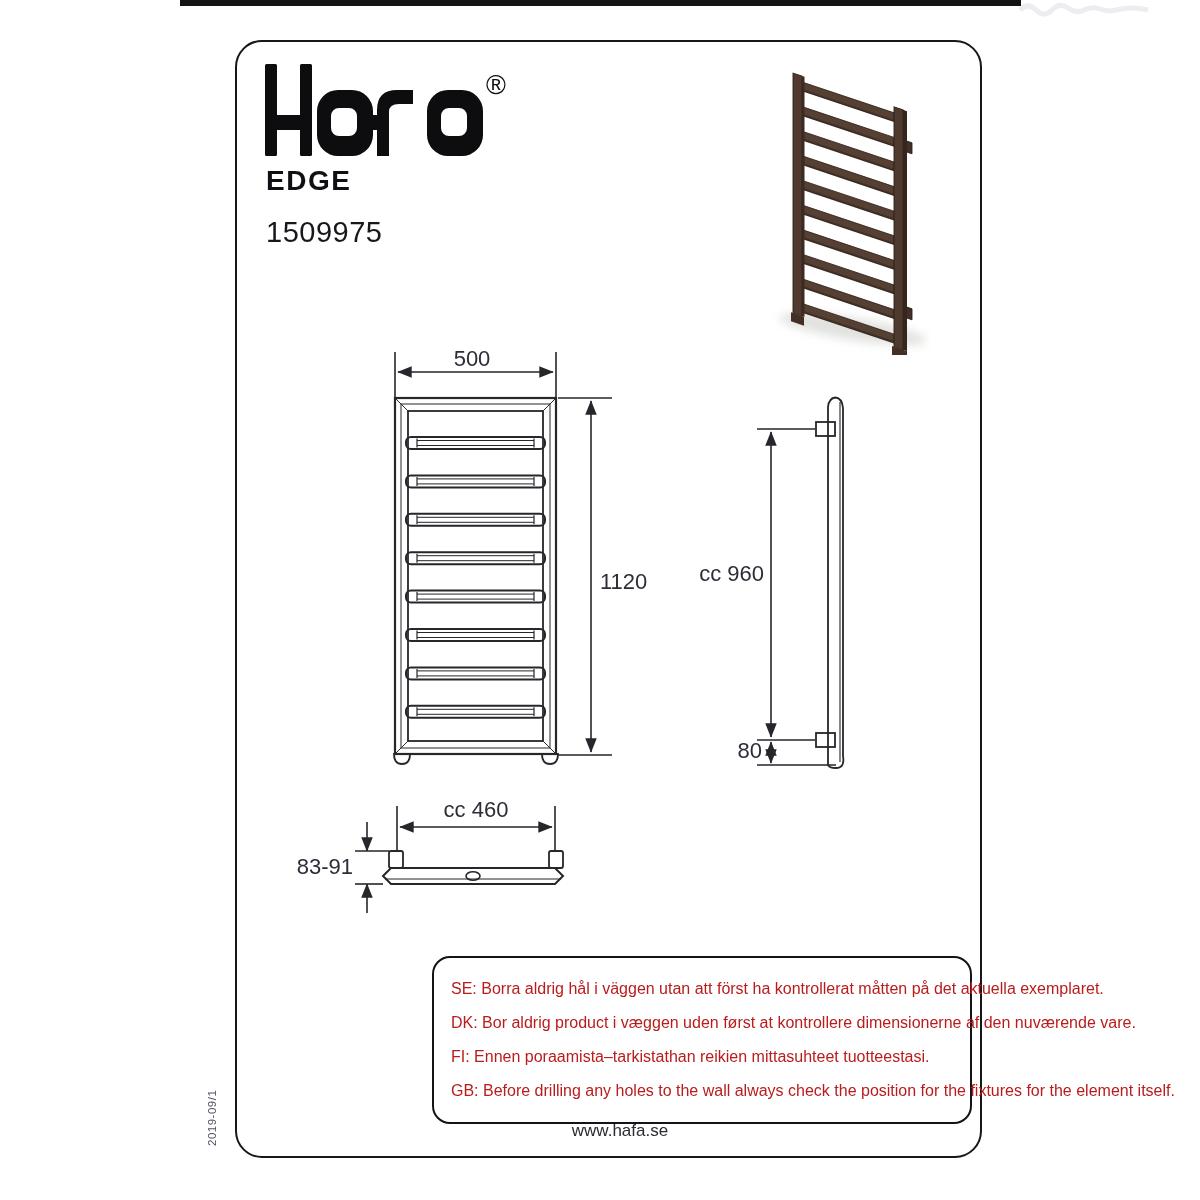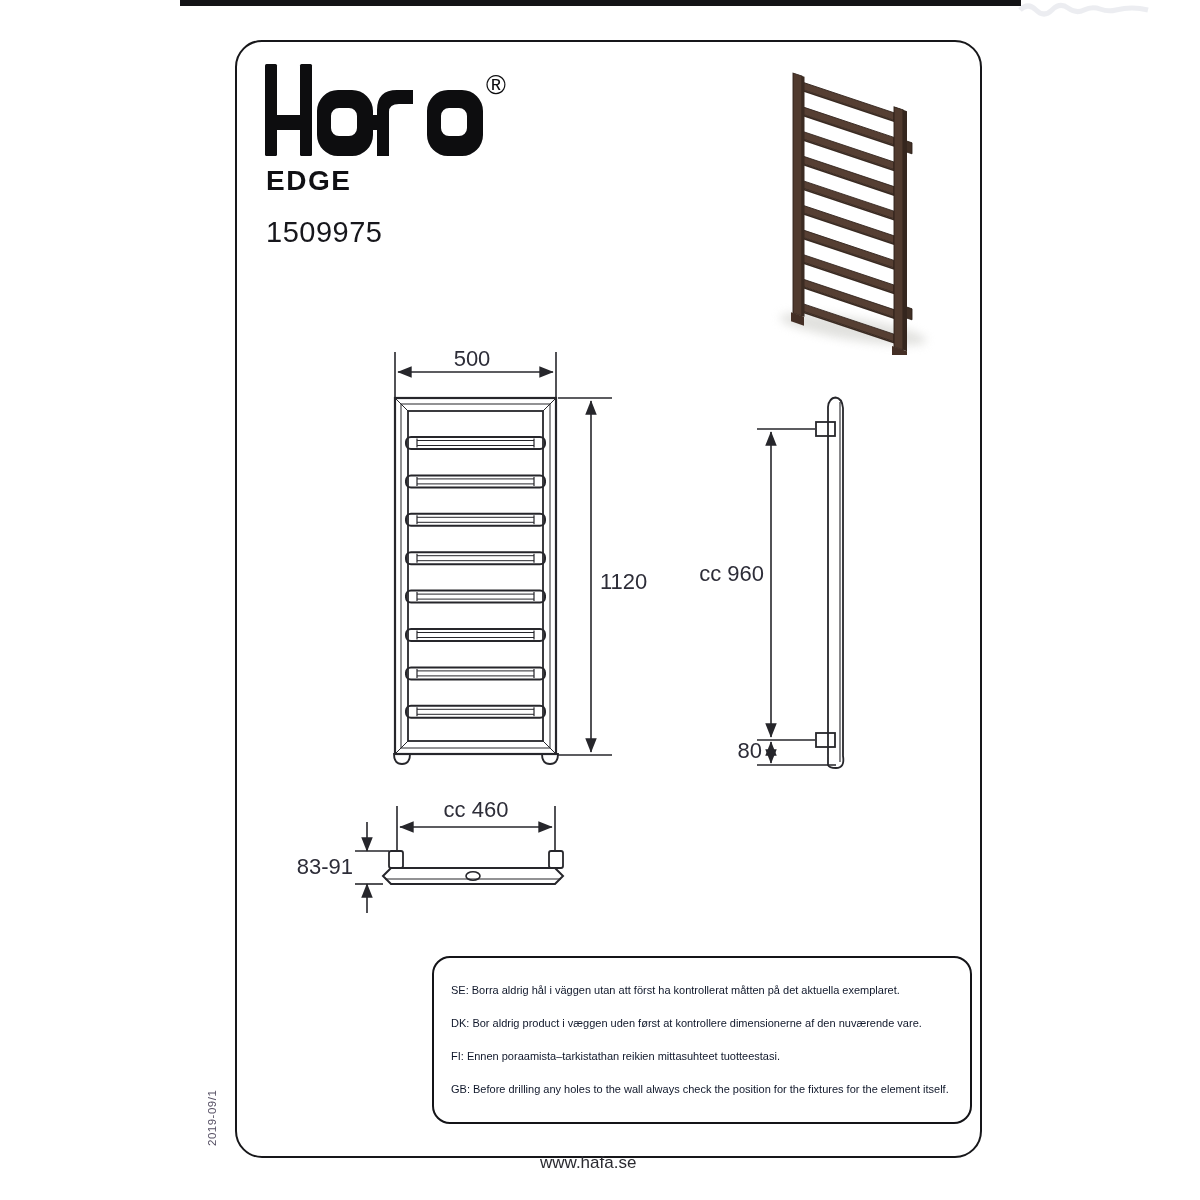--- a/index.html
+++ b/index.html
@@ -19,22 +19,22 @@
   .product-number{left:266px;top:206px;font-size:29px;font-weight:400;letter-spacing:.5px;color:#17171c;line-height:1;margin-top:12px;}
   .render3d{left:765px;top:55px;width:180px;height:300px;}
   .draw{stroke:#26262b;fill:none;}
   .dim-text{font-family:"Liberation Sans",sans-serif;font-size:22px;fill:#2d2d38;}
   .note-box{
     left:432px;top:956px;width:540px;height:168px;box-sizing:border-box;
     border:2.5px solid #141418;border-radius:18px;background:#fff;
     display:flex;flex-direction:column;justify-content:space-evenly;
     padding:6px 14px 6px 17px;
   }
-  .note-line{font-size:11px;color:#0f172a;line-height:1.15;white-space:nowrap;}
-  .website{left:540px;top:1121px;width:160px;font-size:17px;font-weight:500;color:#2b2b31;margin-top:32px;}
+  .note-line{font-size:16px;color:#b91c1c;line-height:1.15;white-space:nowrap;}
+  .website{left:540px;top:1121px;width:160px;text-align:center;font-size:17px;font-weight:500;color:#2b2b31;}
   .date-code{
     left:206px;top:1086px;height:60px;
     writing-mode:vertical-rl;transform:rotate(180deg);
     font-size:11.5px;color:#565064;letter-spacing:.5px;
   }
   .sr-only{position:absolute;width:1px;height:1px;overflow:hidden;clip:rect(0 0 0 0);white-space:nowrap;}
 </style>
 </head>
 <body>
 

